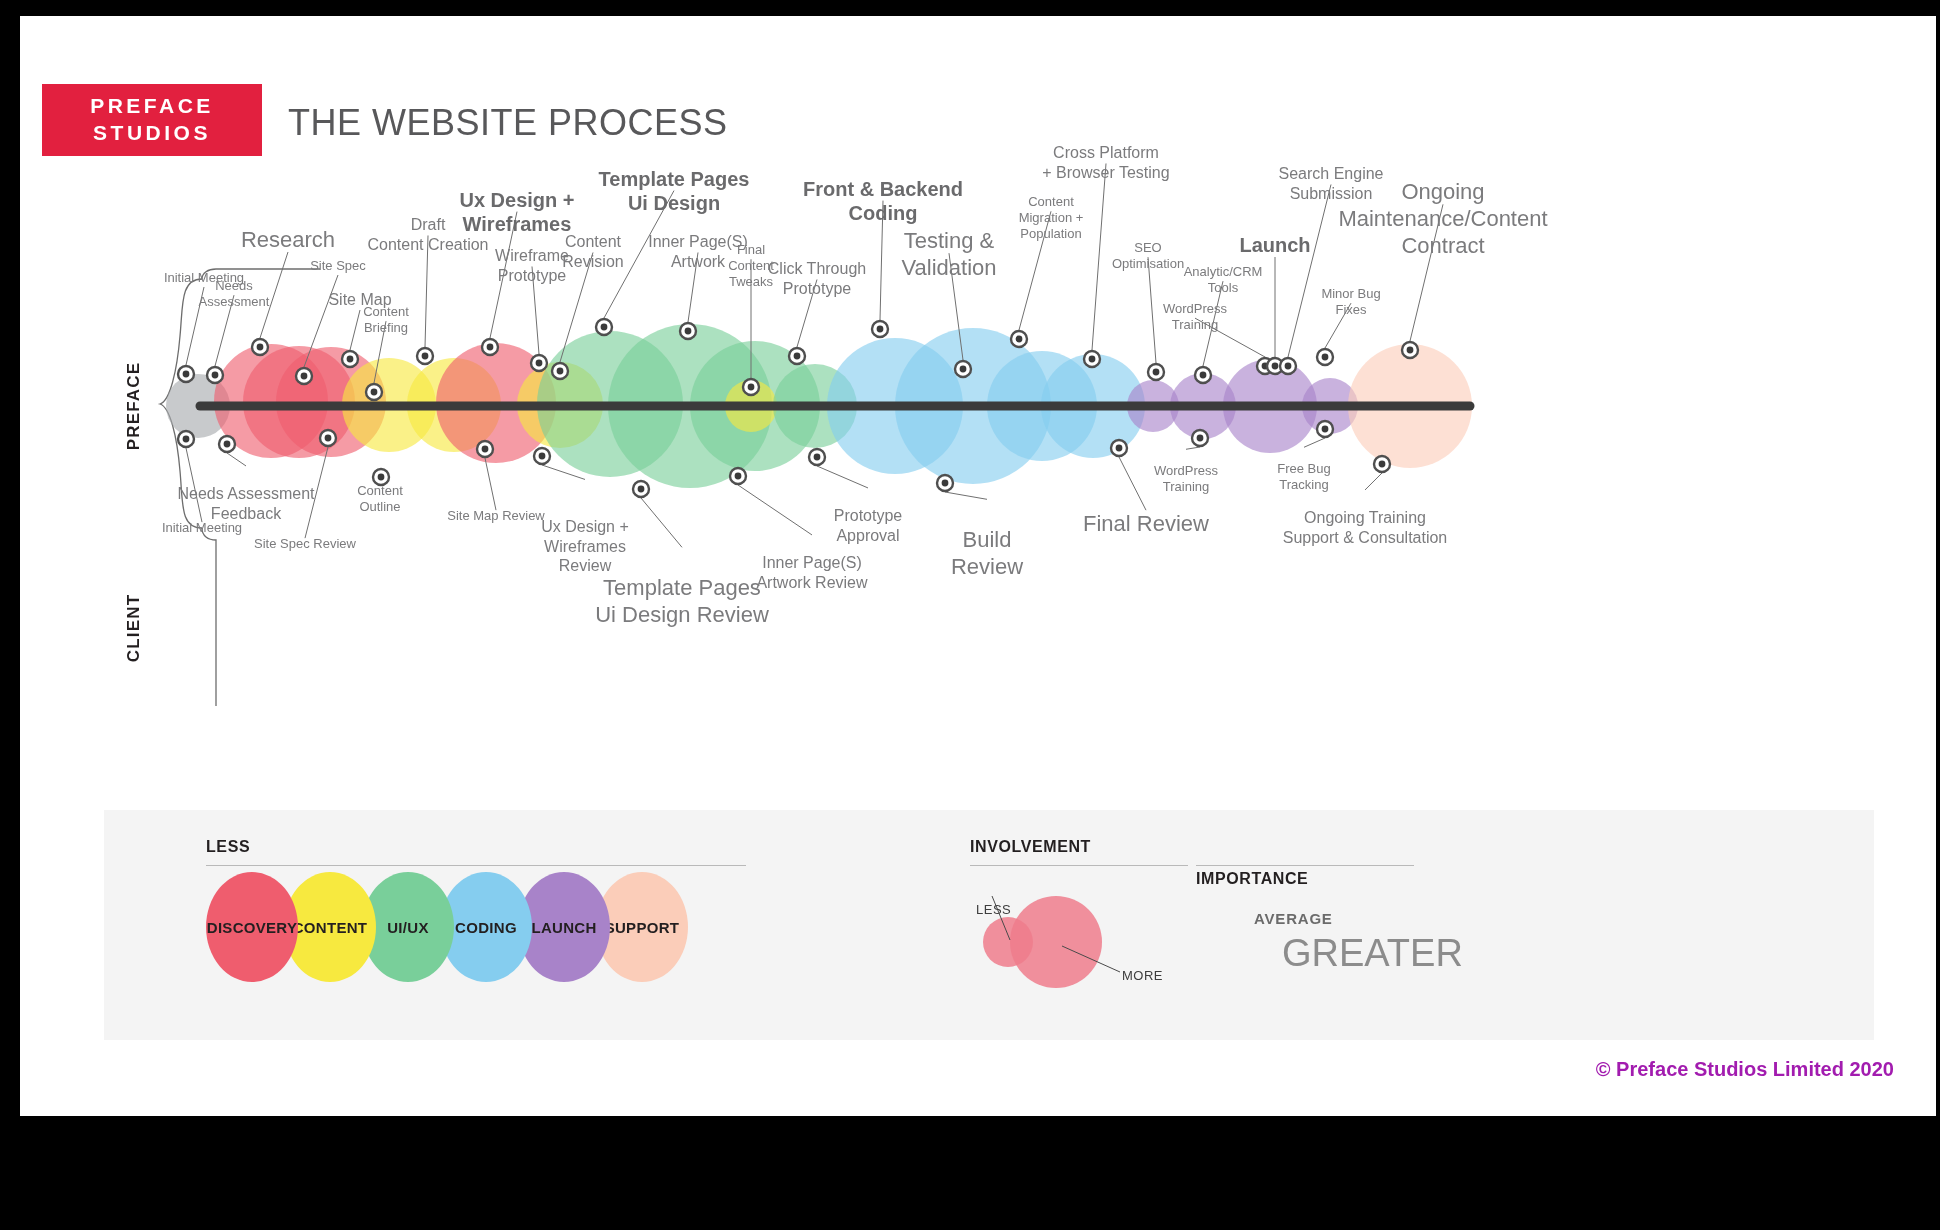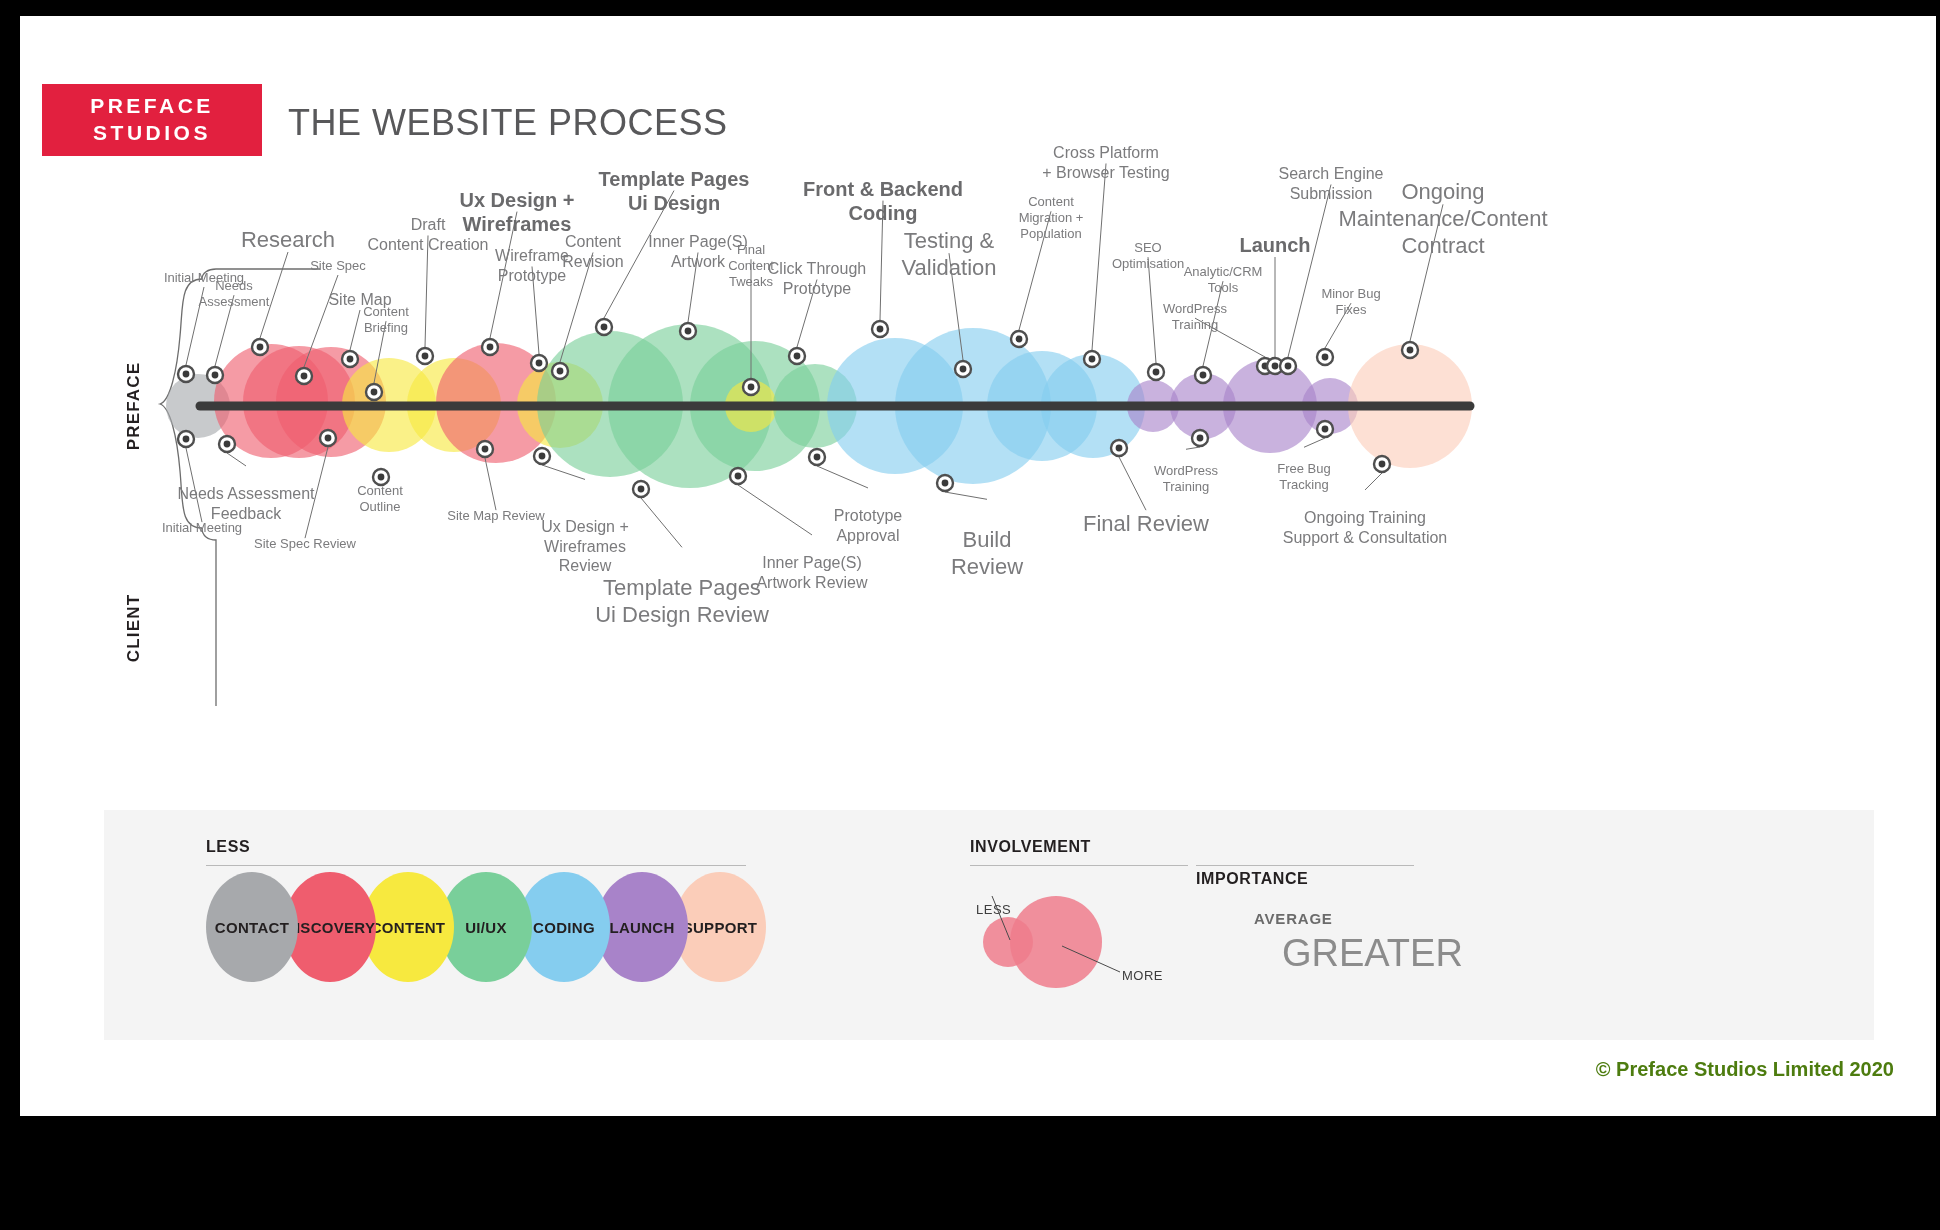--- a/index.html
+++ b/index.html
@@ -48,21 +48,21 @@
     white-space:nowrap;
   }
   .phase-bub span{position:relative;z-index:5;}
   #involve{position:absolute;left:866px;top:0;width:260px;height:230px;}
   #importance{position:absolute;left:1092px;top:0;width:300px;height:230px;}
   .mini{position:absolute;font-size:13px;font-weight:normal;color:#3d3d3d;letter-spacing:.5px;}
   #avg-lab{position:absolute;left:1150px;top:100px;font-size:15px;font-weight:bold;color:#6b6b6b;letter-spacing:.8px;}
   #greater-lab{position:absolute;left:1178px;top:122px;font-size:38px;color:#8c8c8c;font-weight:400;}
   #footer{
     position:absolute;right:42px;top:1042px;
-    font-size:20px;font-weight:bold;color:#4d7c0f;
+    font-size:20px;font-weight:bold;color:#a21caf;
   }
   text{font-family:"Liberation Sans", sans-serif;}
 </style>
 </head>
 <body>
 
 <div id="stage">
 
   <div id="header">
     <div id="logo" style="background: rgb(226, 32, 63);">
@@ -353,23 +353,20 @@
         <text x="1284" text-anchor="middle" font-size="13" fill="#7b7b7d" y="457"><tspan x="1284" y="457">Free Bug</tspan><tspan x="1284" y="472.86">Tracking</tspan></text>
         <text x="1345" text-anchor="middle" font-size="16" fill="#7b7b7d" y="507"><tspan x="1345" y="507">Ongoing Training</tspan><tspan x="1345" y="526.52">Support &amp; Consultation</tspan></text>
       </g>
   </svg>
 
   <div id="legend">
 
     <div class="legend-head" style="left:102px;top:28px;">LESS</div>
     <div class="legend-rule" style="left:102px;top:55px;width:540px;"></div>
     <div class="phase-row" id="phase-row">
-        <div class="phase-bub" style="background: rgb(167, 169, 172); z-index: 10;">
-          <span>CONTACT</span>
-        </div>
         <div class="phase-bub" style="background: rgb(239, 93, 110); z-index: 9;">
           <span>DISCOVERY</span>
         </div>
         <div class="phase-bub" style="background: rgb(247, 233, 63); z-index: 8;">
           <span>CONTENT</span>
         </div>
         <div class="phase-bub" style="background: rgb(121, 207, 154); z-index: 7;">
           <span>UI/UX</span>
         </div>
         <div class="phase-bub" style="background: rgb(133, 205, 239); z-index: 6;">

